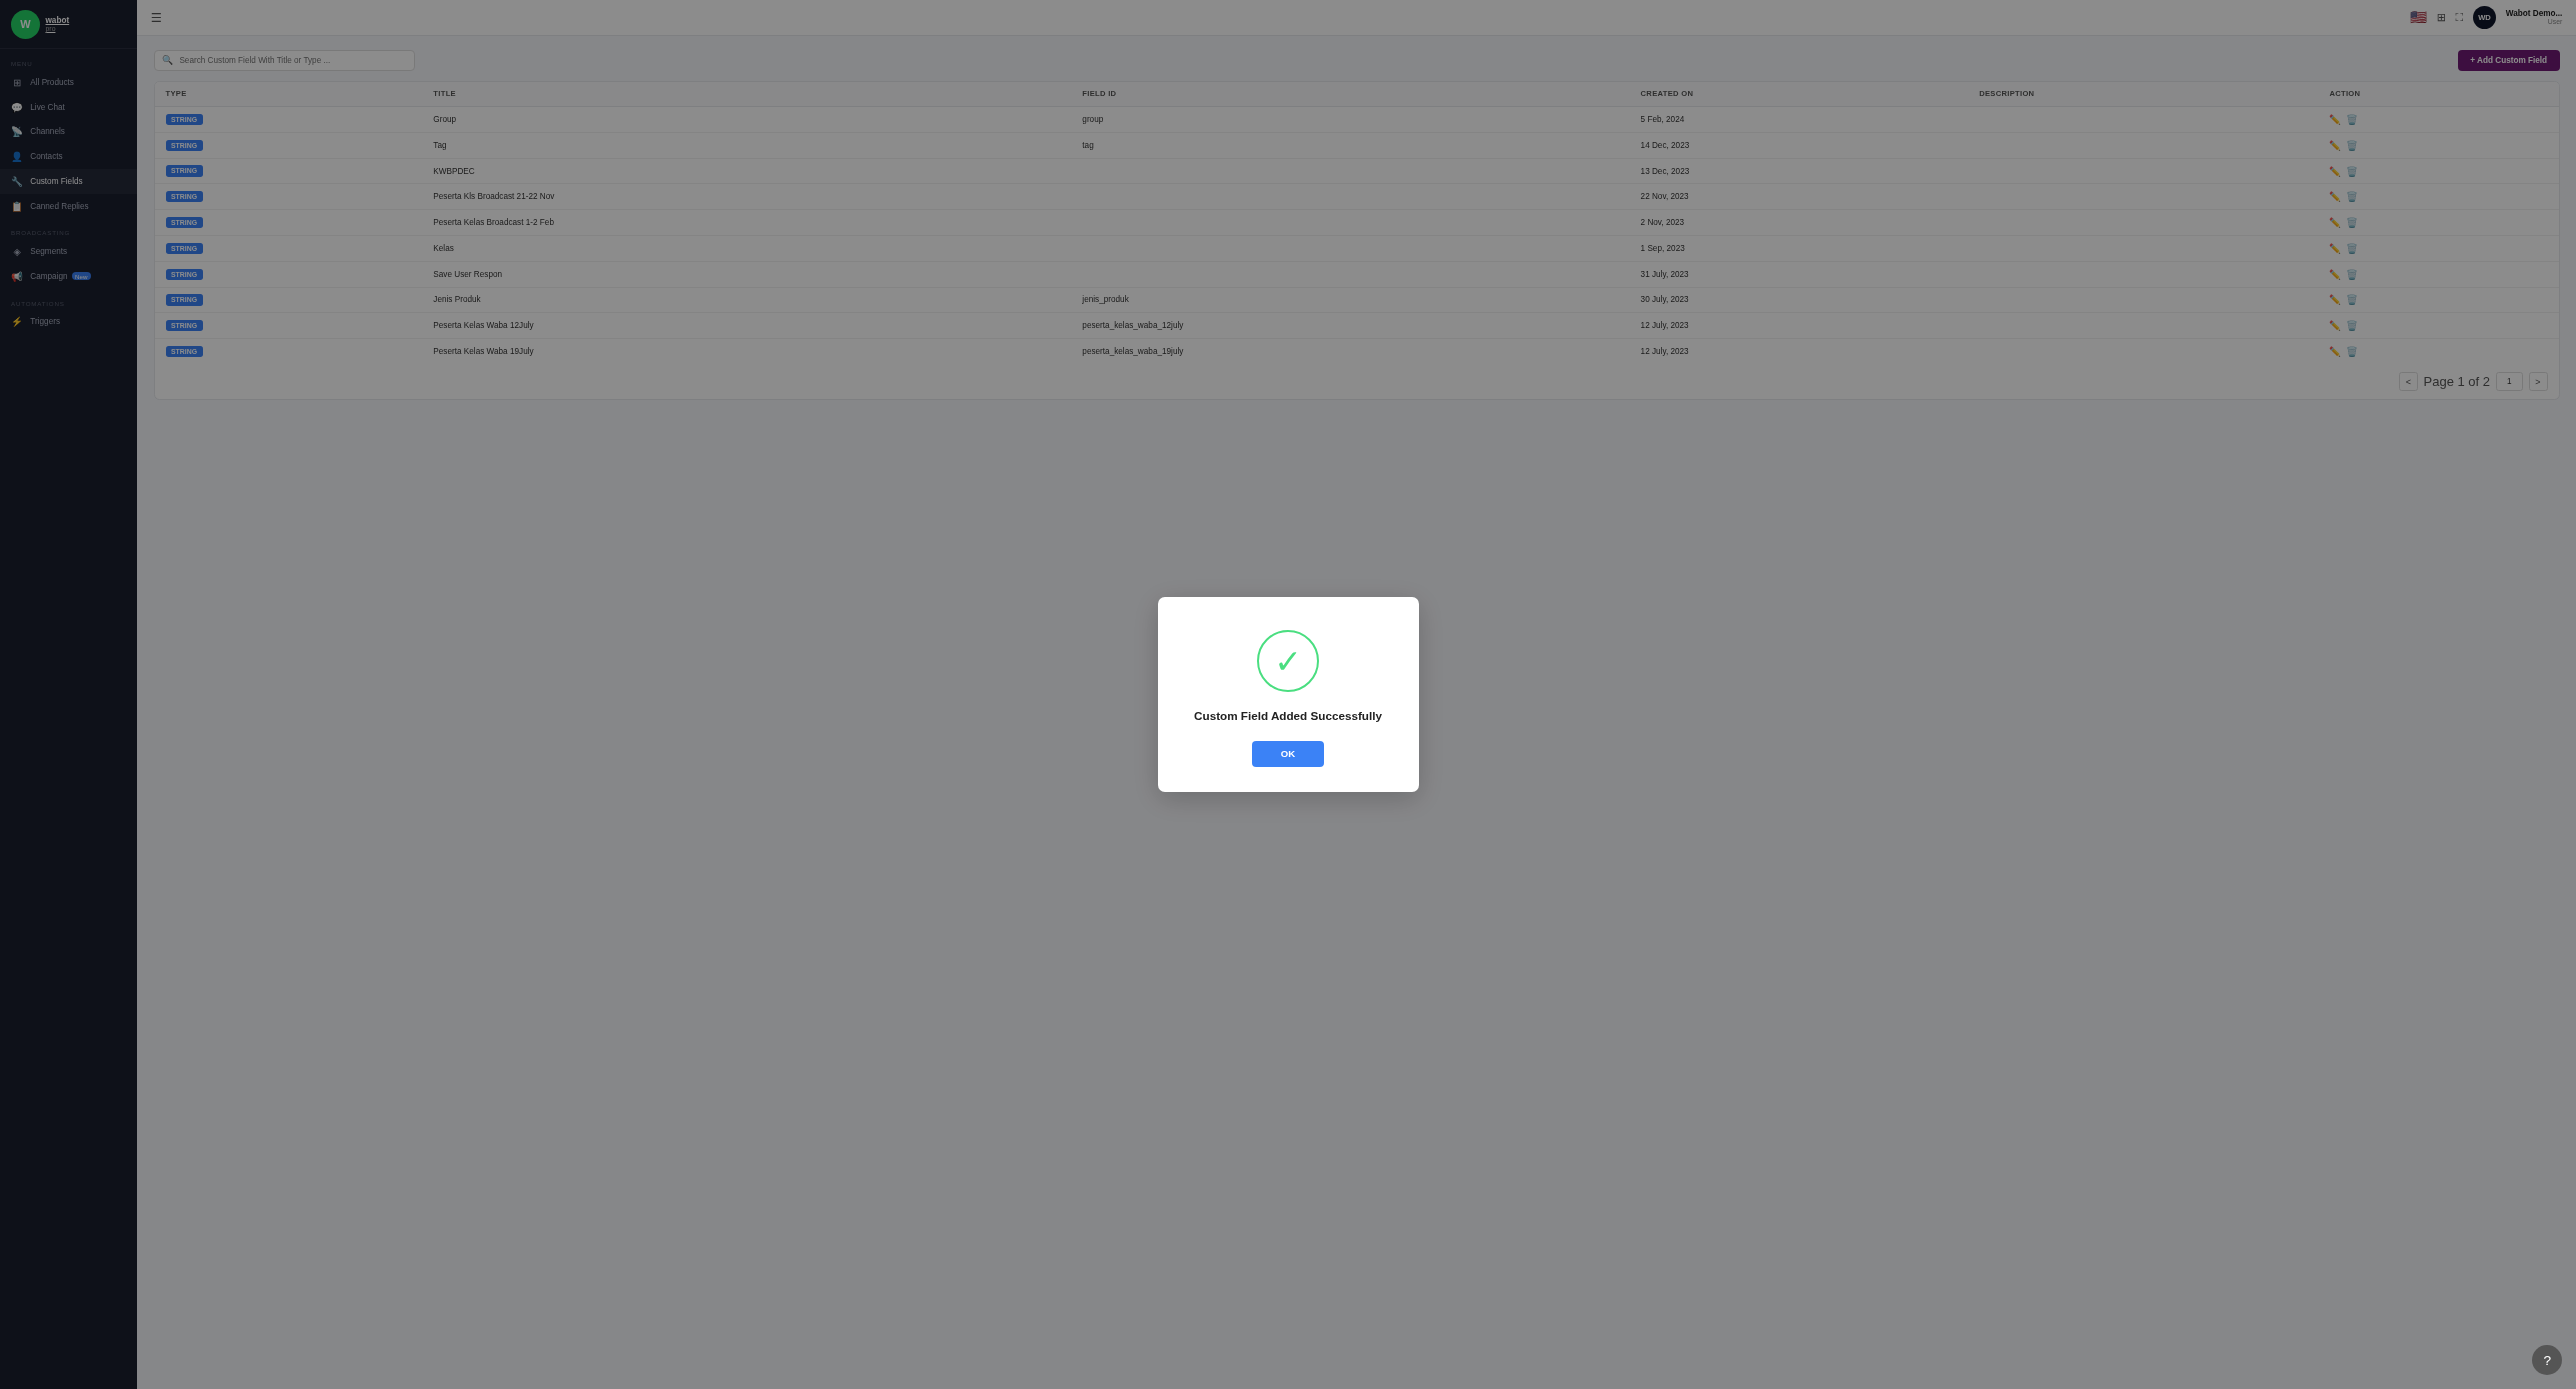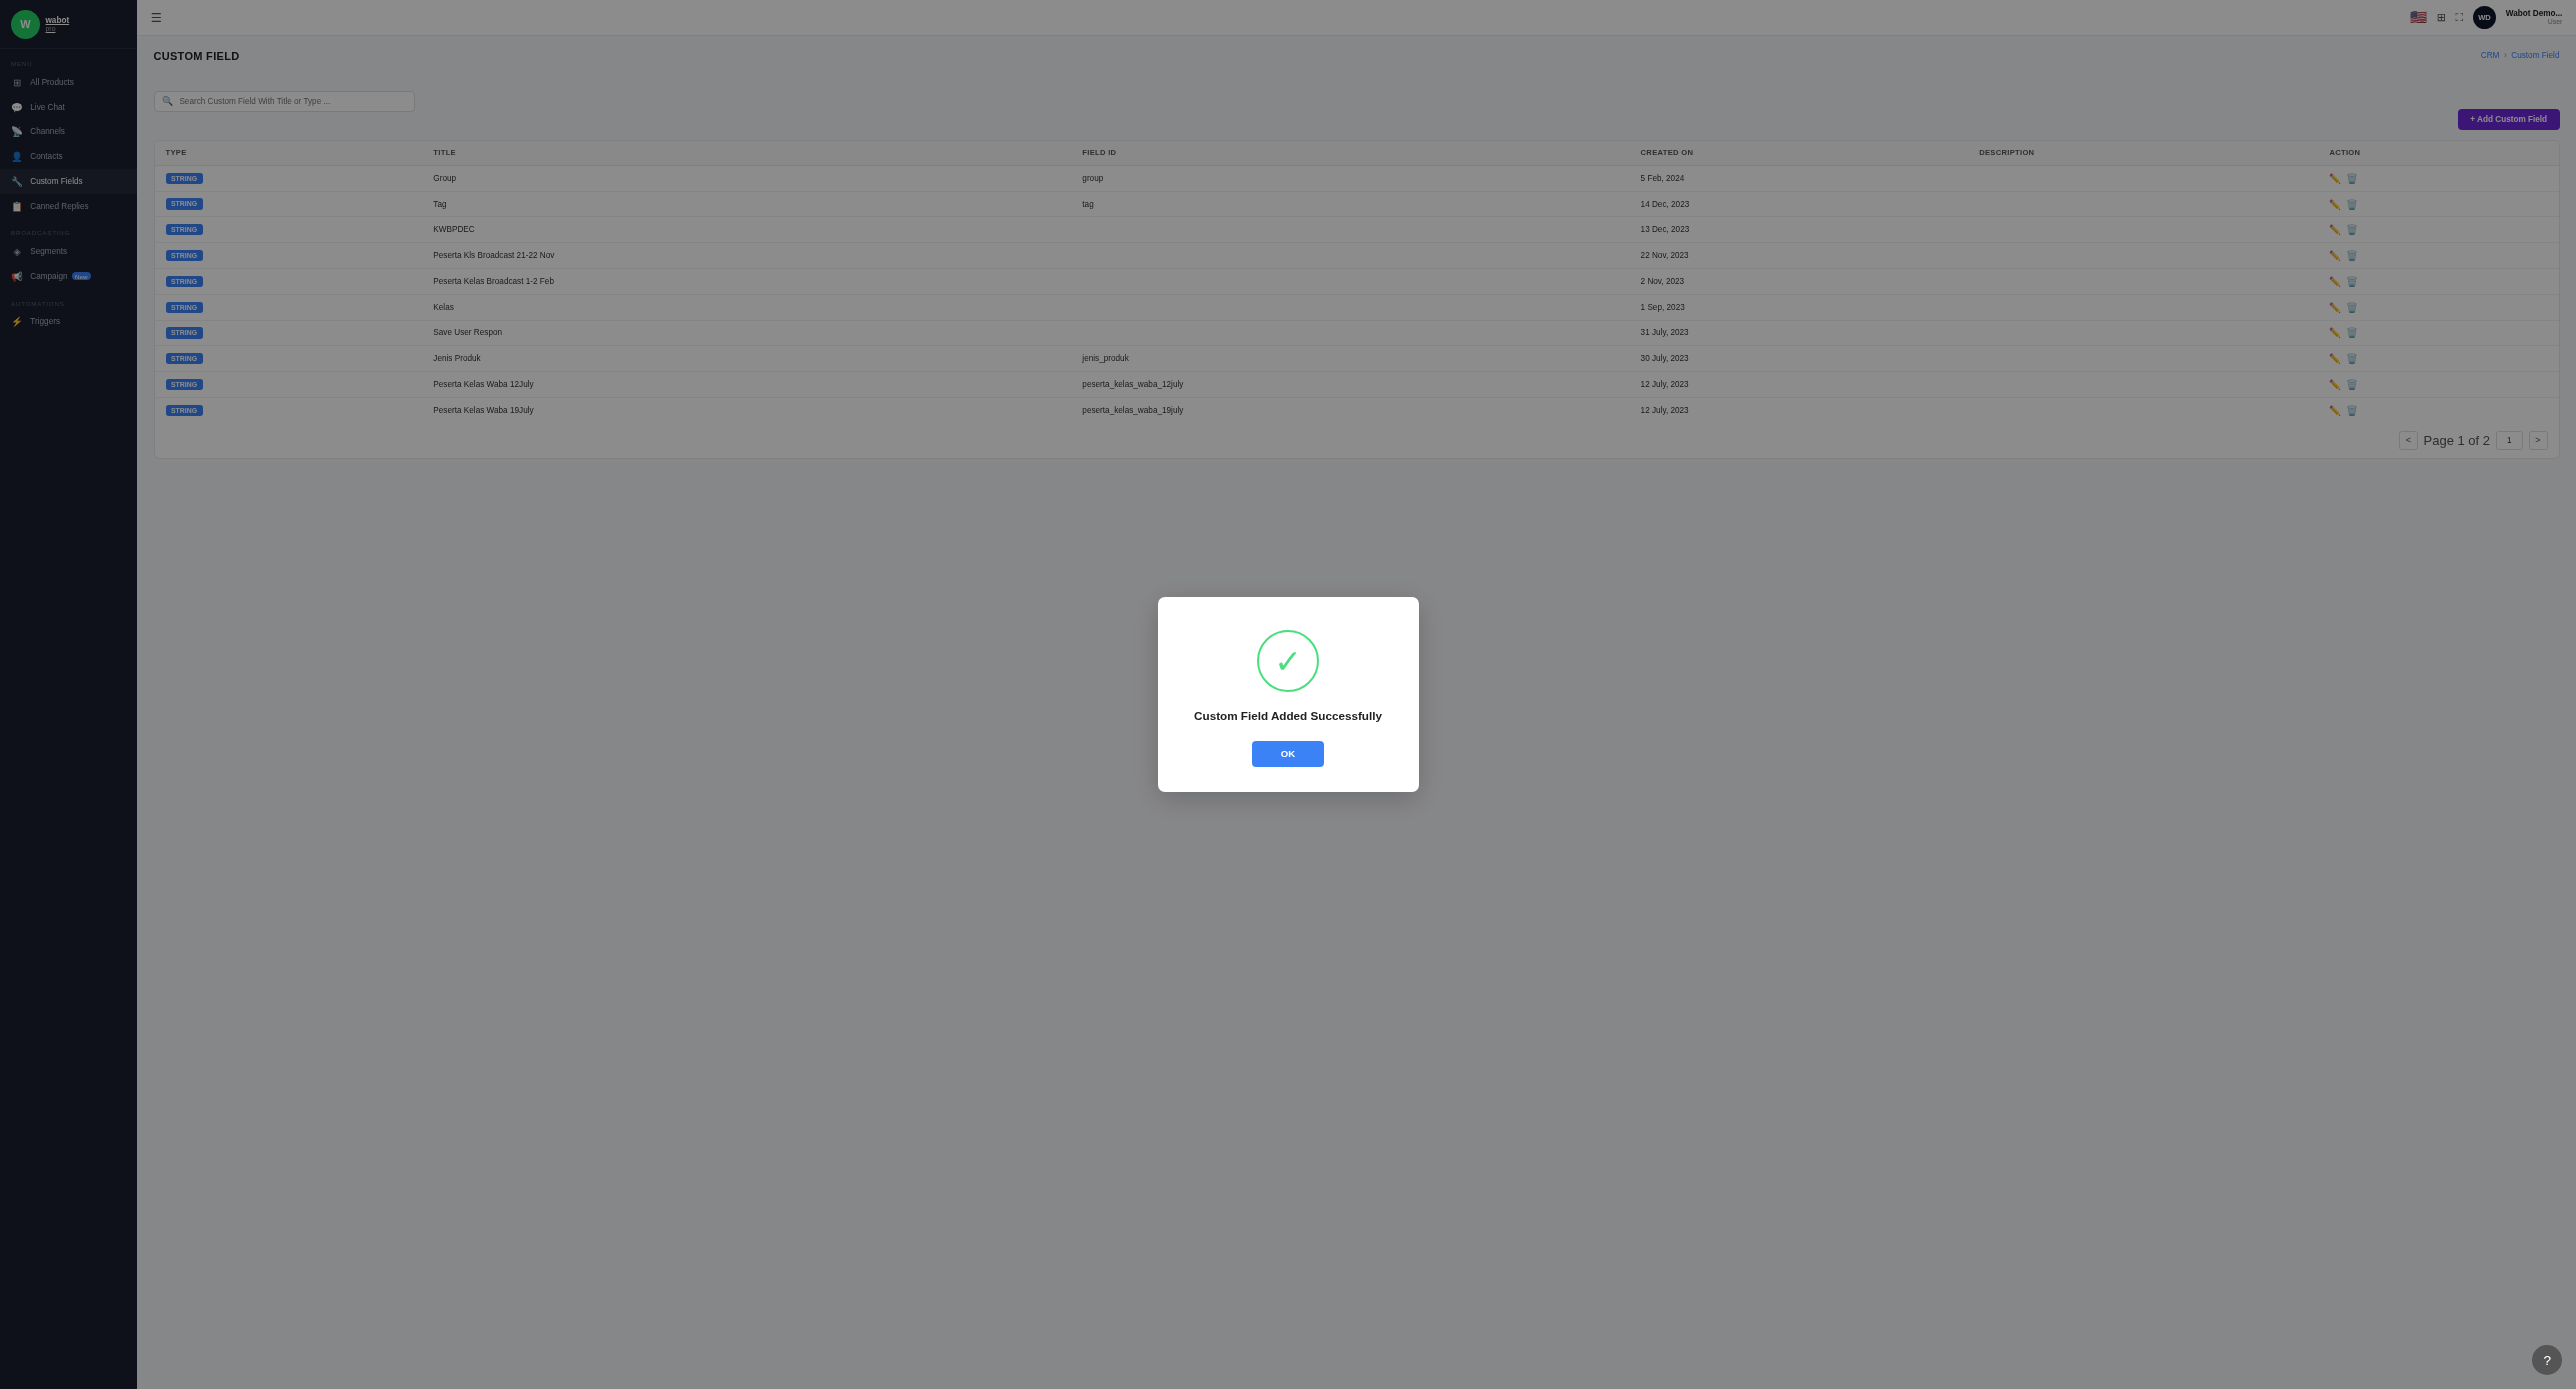--- a/index.html
+++ b/index.html
@@ -96,23 +96,23 @@
       background: #fff; border: 0.7px solid #ddd; border-radius: 4.1px;
       padding: 4.8px 8.2px; width: 261px;
     }
     .search-box input {
       border: none; outline: none; font-size: 8.2px; color: #555; width: 100%;
       background: transparent;
     }
     .search-icon { color: #aaa; margin-right: 5.5px; font-size: 9px; }
 
     .add-btn {
-      background: #6d28d9; color: #fff; border: none; cursor: pointer;
+      background: #701a75; color: #fff; border: none; cursor: pointer;
       padding: 6.2px 12.4px; border-radius: 4.1px; font-size: 8.2px; font-weight: 600;
-      display: flex; align-items: center; gap: 4.1px; margin-top: 36px;
+      display: flex; align-items: center; gap: 4.1px;
     }
 
     
     .table-container {
       background: #fff; border-radius: 5.5px; border: 0.7px solid #e5e7eb;
       overflow: hidden;
     }
     table { width: 100%; border-collapse: collapse; }
     thead th {
       background: #f9fafb; padding: 7.6px 11px;
@@ -261,28 +261,20 @@
       <div class="user-avatar">WD</div>
       <div class="user-info">
         <div class="user-name">Wabot Demo...</div>
         <div class="user-role">User</div>
       </div>
     </div>
   </div>
 
   <div class="content">
 
-    <div class="page-header">
-      <div class="page-title">CUSTOM FIELD</div>
-      <div class="breadcrumb">
-        <span>CRM</span>
-        &nbsp;›&nbsp;
-        <span>Custom Field</span>
-      </div>
-    </div>
 
     <div class="toolbar">
       <div class="search-box">
         <span class="search-icon">🔍</span>
         <input type="text" placeholder="Search Custom Field With Title or Type ..." style="">
       </div>
       <button class="add-btn">+ Add Custom Field</button>
     </div>
 
     <div class="table-container">

